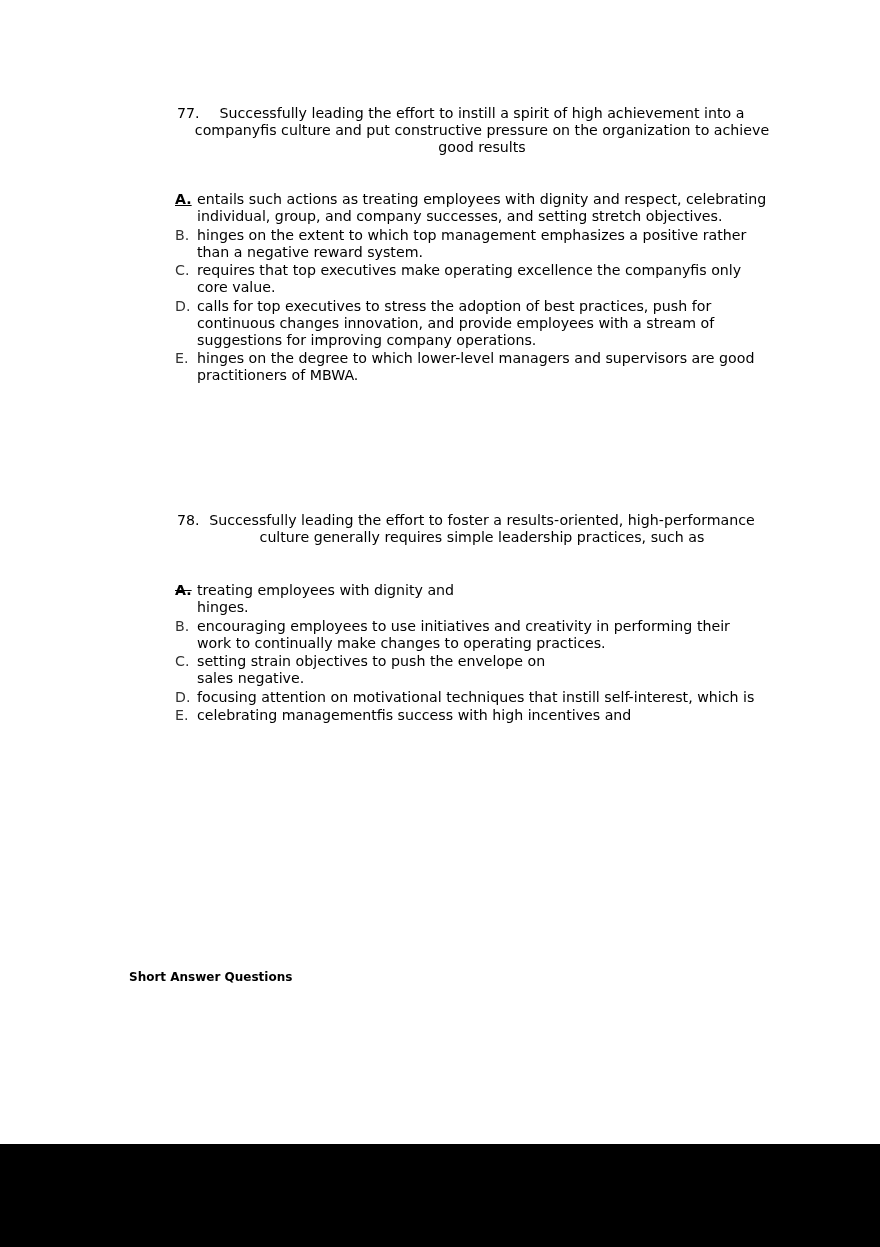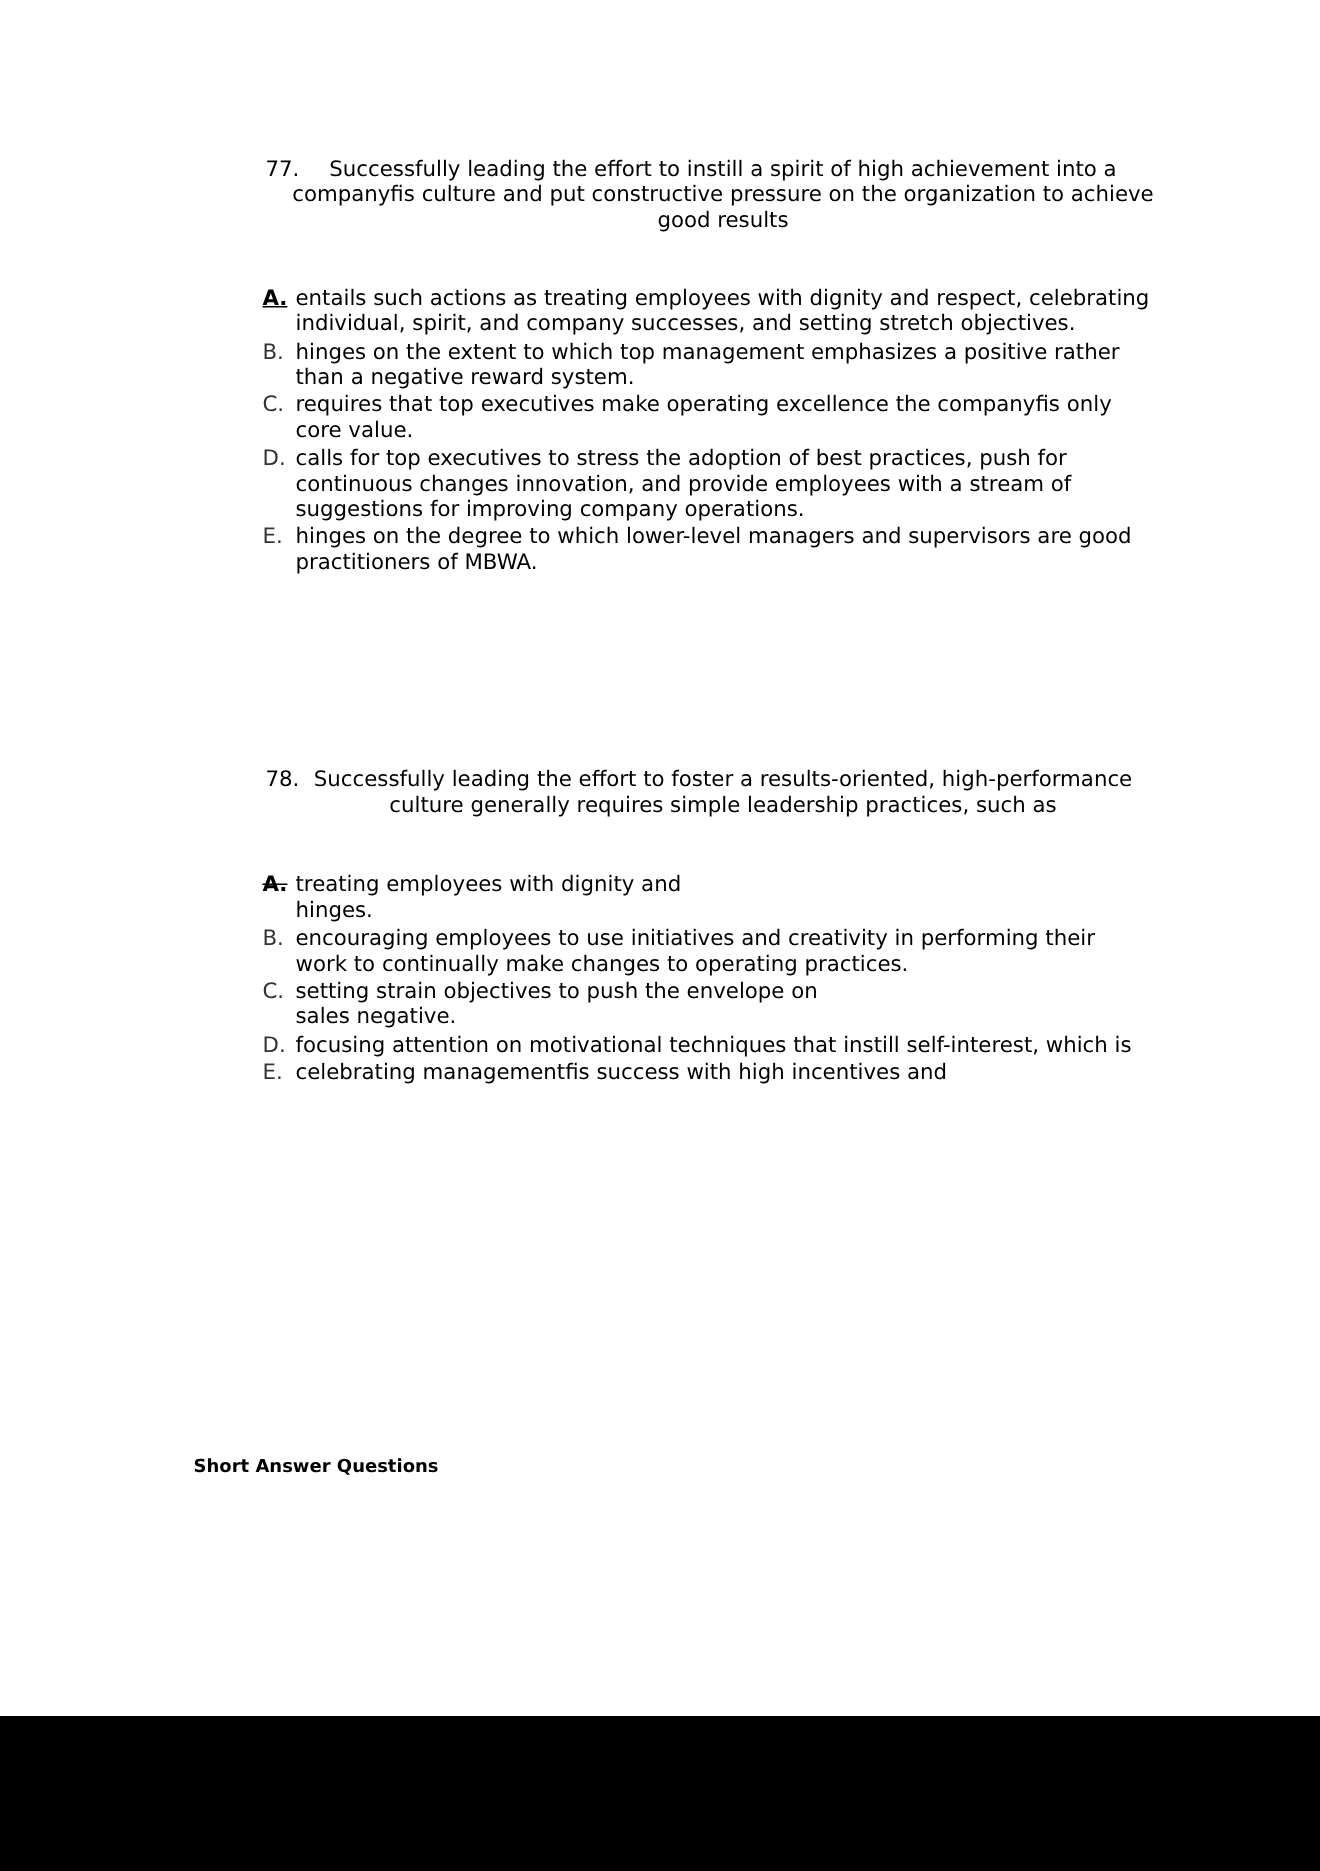--- a/index.html
+++ b/index.html
@@ -99,21 +99,21 @@
     <div class="q-stem">
       <span class="q-num">77.</span>
       <span class="q-text">Successfully leading the effort to instill a spirit of high achievement into a</span>
       <span class="q-text">companyfis culture and put constructive pressure on the organization to achieve</span>
       <span class="q-text">good results</span>
     </div>
     <div class="options" style="top:86px;">
       <div class="option">
         <span class="opt-letter correct-underline">A.</span>
         <div>entails such actions as treating employees with dignity and respect, celebrating</div>
-        <div>individual, spirit, and company successes, and setting stretch objectives.</div>
+        <div>individual, group, and company successes, and setting stretch objectives.</div>
       </div>
       <div class="option">
         <span class="opt-letter">B.</span>
         <div>hinges on the extent to which top management emphasizes a positive rather</div>
         <div>than a negative reward system.</div>
       </div>
       <div class="option">
         <span class="opt-letter">C.</span>
         <div>requires that top executives make operating excellence the companyfis only</div>
         <div>core value.</div>

